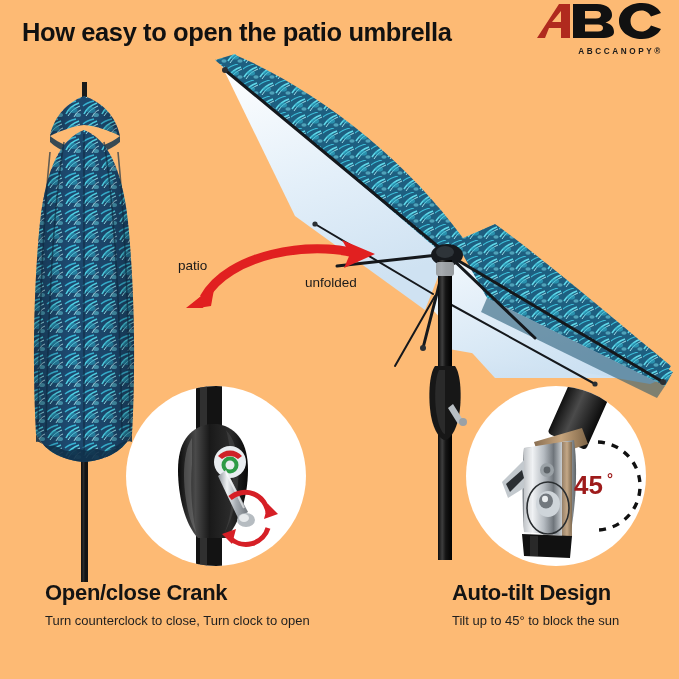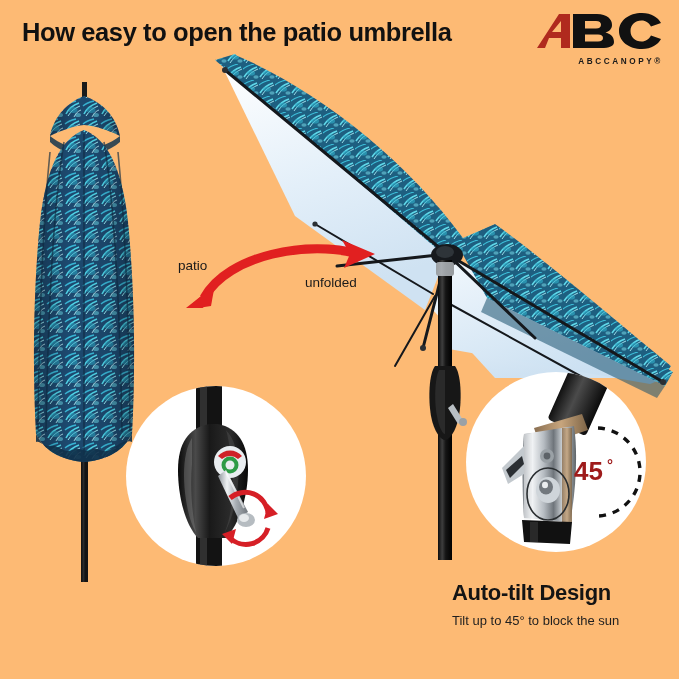--- a/index.html
+++ b/index.html
@@ -23,21 +23,21 @@
     top: 18px;
     font-size: 25.5px;
     font-weight: bold;
     color: #111111;
     letter-spacing: -0.4px;
     white-space: nowrap;
   }
   #brand-logo {
     position: absolute;
     right: 14px;
-    top: 12px;
+    top: 2px;
     width: 128px;
     height: 54px;
   }
   #brand-mark {
     display: block;
     height: 38px;
     width: 128px;
   }
   #brand-sub {
     position: absolute;
@@ -75,21 +75,21 @@
   
   .detail-circle {
     position: absolute;
     width: 180px;
     height: 180px;
     border-radius: 50%;
     background: #ffffff;
     overflow: hidden;
   }
   #crank-circle { left: 126px; top: 386px; }
-  #tilt-circle  { left: 466px; top: 372px; }
+  #tilt-circle  { left: 466px; top: 386px; }
   .detail-circle svg { display: block; width: 180px; height: 180px; }
 
   
   .caption-block { position: absolute; }
   #crank-caption { left: 45px; top: 580px; width: 330px; }
   #tilt-caption  { left: 452px; top: 580px; width: 240px; }
   .caption-title {
     font-size: 22px;
     font-weight: bold;
     color: #141414;
@@ -415,19 +415,23 @@
       <path d="M56 148 L106 150 L104 172 L58 170 Z" fill="#111111"></path>
       <rect x="64" y="150" width="8" height="20" fill="#3b3b3b" opacity="0.6"></rect>
 
       <path d="M132 56 A44 44 0 0 1 128 144" fill="none" stroke="#111111" stroke-width="3.4" stroke-dasharray="7 7" stroke-linecap="butt"></path>
 
       <text x="108" y="108" font-family="Liberation Sans, sans-serif" font-size="26" font-weight="bold" fill="#9e1b1b">45</text>
       <text x="141" y="98" font-family="Liberation Sans, sans-serif" font-size="15" font-weight="bold" fill="#9e1b1b">°</text>
     </svg>
   </div>
 
+  <div class="caption-block" id="crank-caption">
+    <div class="caption-title">Open/close Crank</div>
+    <div class="caption-sub">Turn counterclock to close, Turn clock to open</div>
+  </div>
 
   <div class="caption-block" id="tilt-caption">
     <div class="caption-title">Auto-tilt Design</div>
     <div class="caption-sub">Tilt up to 45° to block the sun</div>
   </div>
 
 </div>
 
 </body></html>

